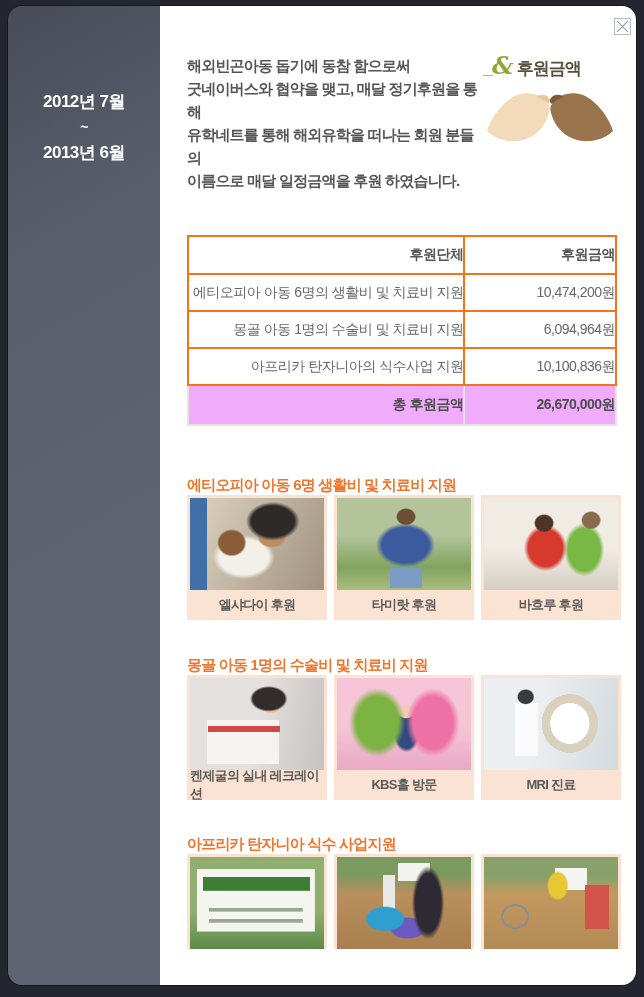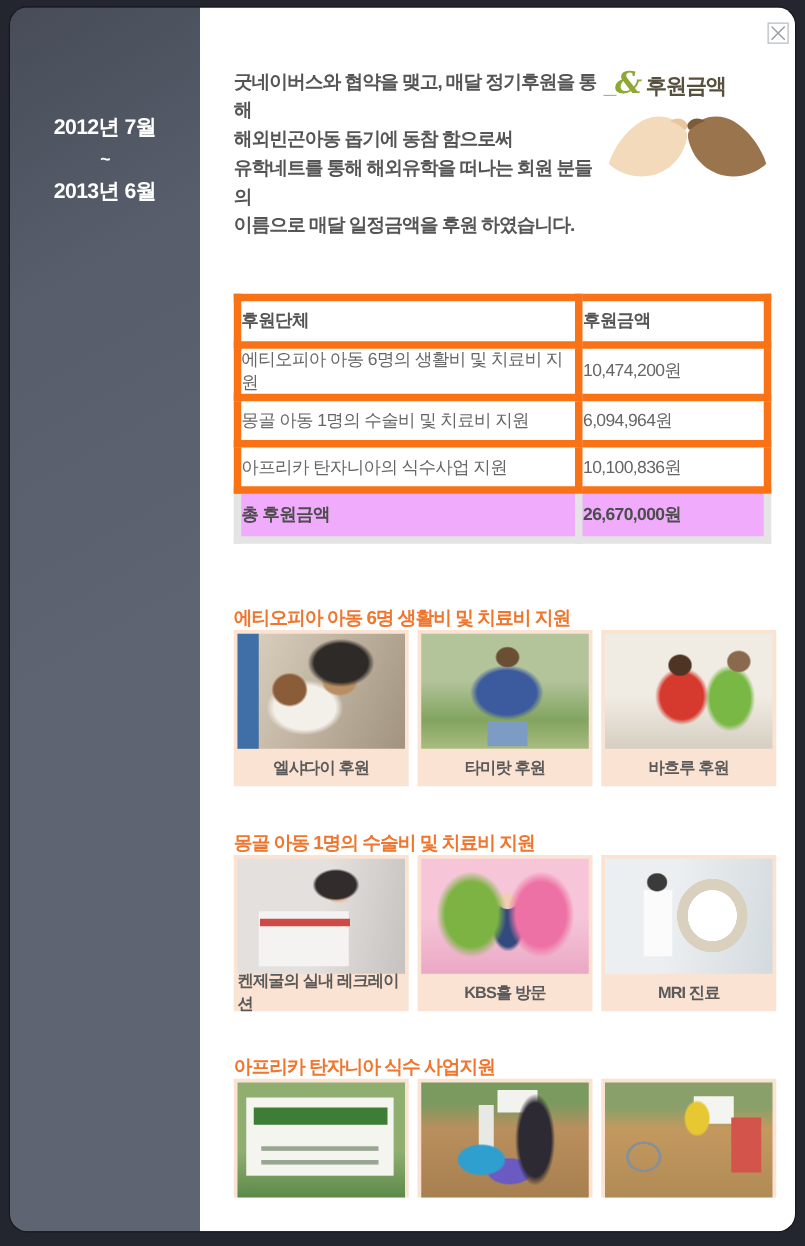--- a/index.html
+++ b/index.html
@@ -48,21 +48,21 @@
   }
   .logo-underscore { font-weight:bold; font-size:18px; color:#8da834; letter-spacing:-1px; }
   .logo-name { font-size:17px; font-weight:bold; color:#57503e; letter-spacing:-1px; margin-left:3px; }
   .hands { margin-top:8px; }
   
   table.donation {
     width:430px; border-collapse:collapse; margin-top:43px;
     font-size:14px; letter-spacing:-0.5px;
   }
   table.donation th, table.donation td {
-    border:6px solid #f97316; text-align:left; color:#666;
+    border:2px solid #f97316; text-align:right; color:#666;
   }
   table.donation th { height:38px; font-weight:bold; color:#555; }
   table.donation td { height:37px;margin-left:13px; }
   table.donation .col-org { width:278px; }
   table.donation .col-amt { width:152px; }
   table.donation tr.total td {
     background:#f0abfc; font-weight:bold; color:#4d4d4d; height:40px;
     border-color:#e4e4e4;
   }
   
@@ -157,22 +157,22 @@
     <button class="close-btn">
       <span>
         <svg width="11" height="11" viewBox="0 0 11 11">
           <path d="M0 0 L11 11 M11 0 L0 11" stroke="#9aa0a6" stroke-width="1.2"></path>
         </svg>
       </span>
     </button>
 
     <div class="header-row">
       <div class="desc">
+        <div>해외빈곤아동 돕기에 동참 함으로써</div>
         <div>굿네이버스와 협약을 맺고, 매달 정기후원을 통해</div>
-        <div>해외빈곤아동 돕기에 동참 함으로써</div>
         <div>유학네트를 통해 해외유학을 떠나는 회원 분들의</div>
         <div>이름으로 매달 일정금액을 후원 하였습니다.</div>
       </div>
       <div class="logo-col">
         <div class="logo-line">
           <span class="logo-underscore">_</span><span class="logo-amp">&amp;</span><span class="logo-name">후원금액</span>
         </div>
         <div class="hands">
           <svg width="132" height="58" viewBox="0 0 132 58">
             <path fill="#f2dabb" d="M64 16 C57 5 41 2 29 9 C17 16 7 30 3 43 C12 52 28 56 42 51 C55 46 62 36 65 25 C66 21 66 18 64 16 Z"></path>

